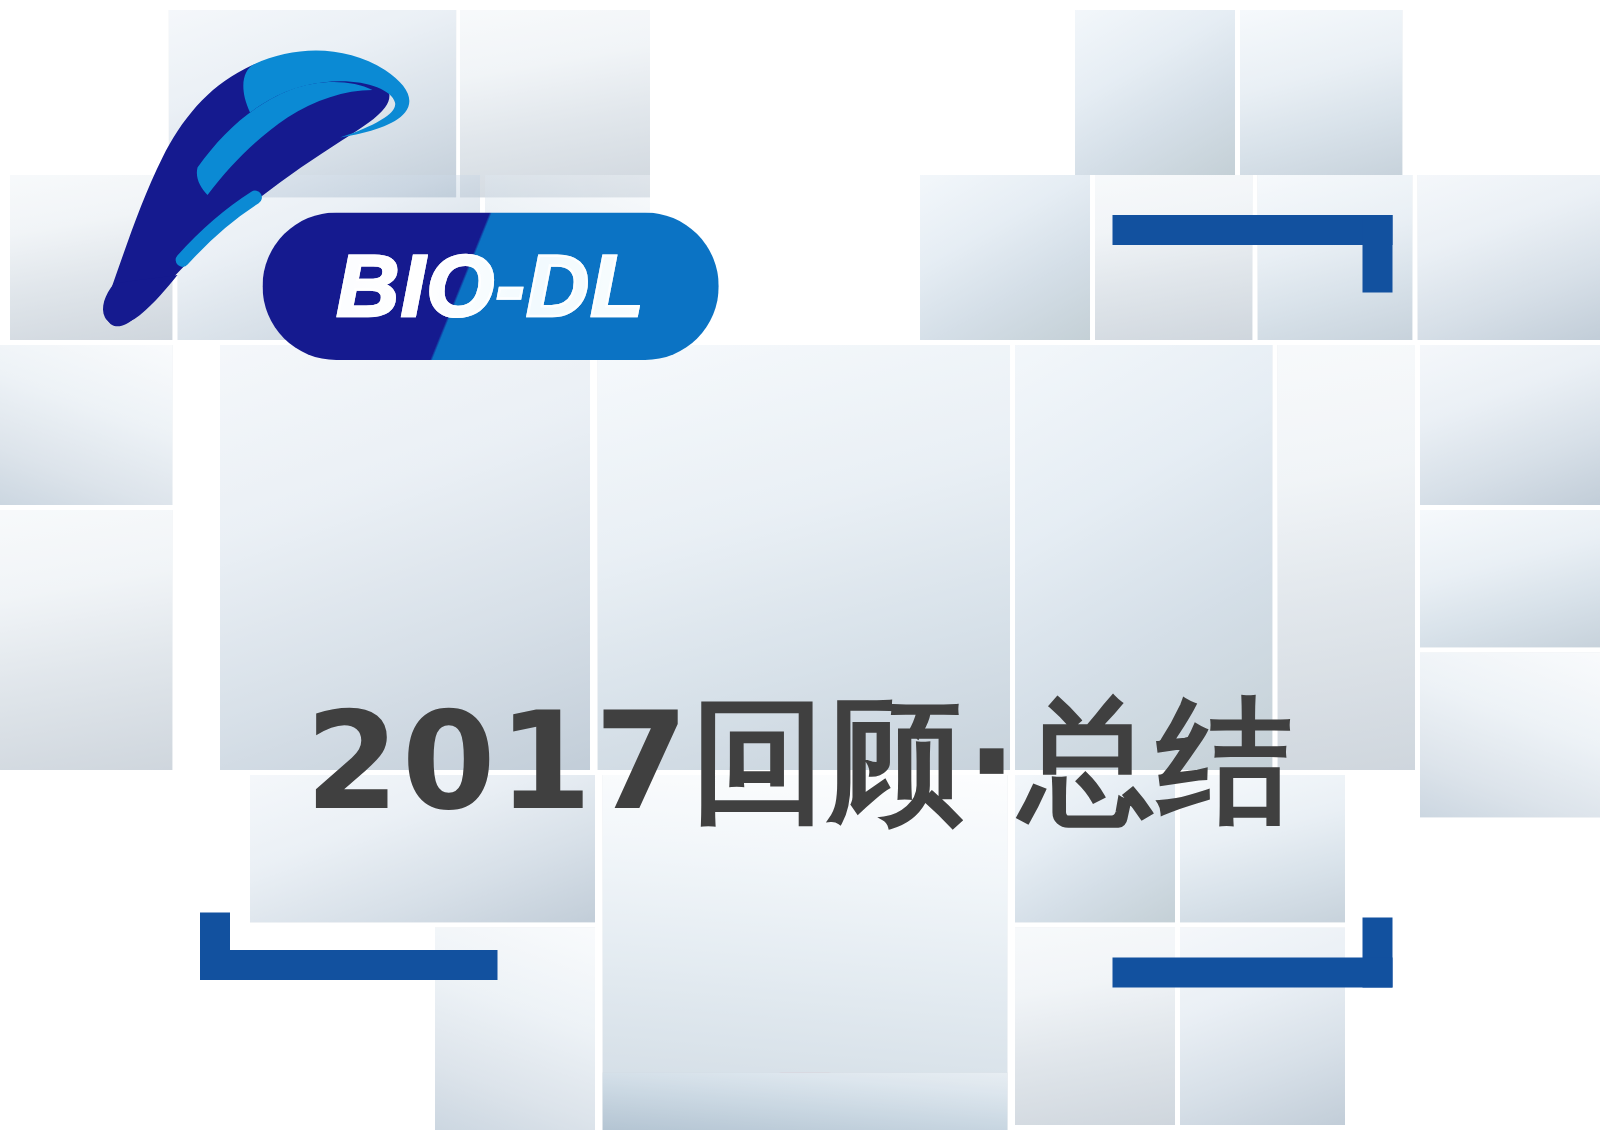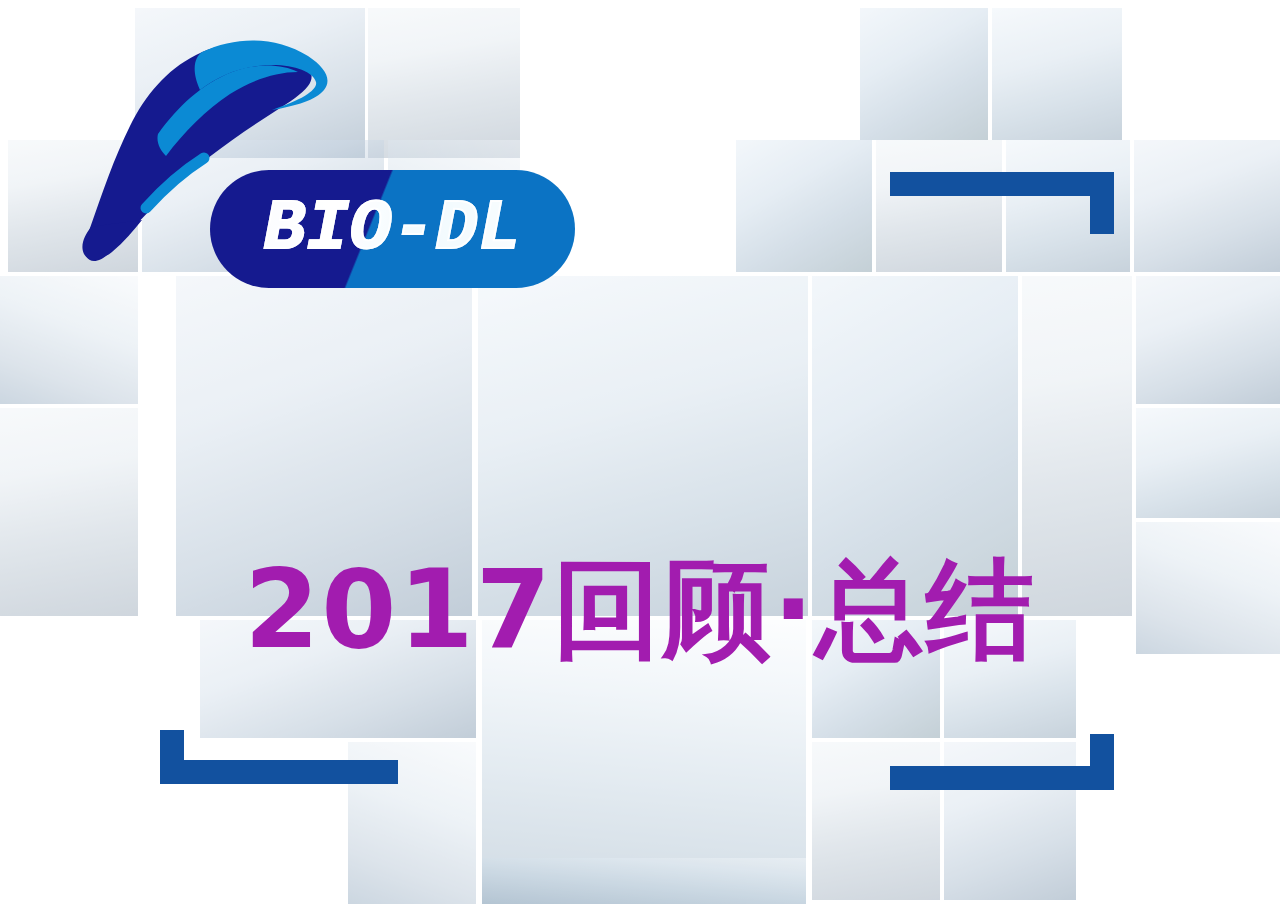--- a/index.html
+++ b/index.html
@@ -70,21 +70,21 @@
   #badge{
     position:absolute;left:160px;top:148px;width:365px;height:118px;
     border-radius:59px;overflow:hidden;
   }
   #badge .diag{
     position:absolute;left:0;top:0;width:100%;height:100%;
     background:linear-gradient(112deg,#151a8f 0%,#151a8f 44%,#0b73c4 44.5%,#0b73c4 100%);
   }
   #badge .wordmark{
     position:absolute;inset:0;display:flex;align-items:center;justify-content:center;
-    font-family:Liberation Mono, monospace;
+    font-family:Liberation Sans, sans-serif;
     font-weight:bold;font-style:italic;font-size:70px;letter-spacing:1px;
     color:transparent;
     -webkit-text-stroke:2px rgba(255,255,255,.92);
     background:linear-gradient(100deg,#e8eef3 0%,#ffffff 35%,#cfe0ee 60%,#ffffff 100%);
     -webkit-background-clip:text;background-clip:text;
     mix-blend-mode:screen;
     text-shadow:0 0 1px rgba(255,255,255,.7);
     text-align:center;
   }
 
@@ -259,15 +259,15 @@
                C114 166 132 150 154 136" stroke="#0b8ad4" stroke-width="11" fill="none" stroke-linecap="round"></path>
     </svg>
 
     <div id="badge">
       <div class="diag" style="background: linear-gradient(112deg, rgb(21, 26, 143) 0%, rgb(21, 26, 143) 44%, rgb(11, 115, 196) 44.5%, rgb(11, 115, 196) 100%);"></div>
       <div class="wordmark">BIO-DL</div>
     </div>
   </div>
 
 
-  <div id="subtitle" style="color: #a21caf;">2017回顾·总结</div>
+  <div id="subtitle" style="color: #404040;">2017回顾·总结</div>
 
 </div>
 
 </body></html>

